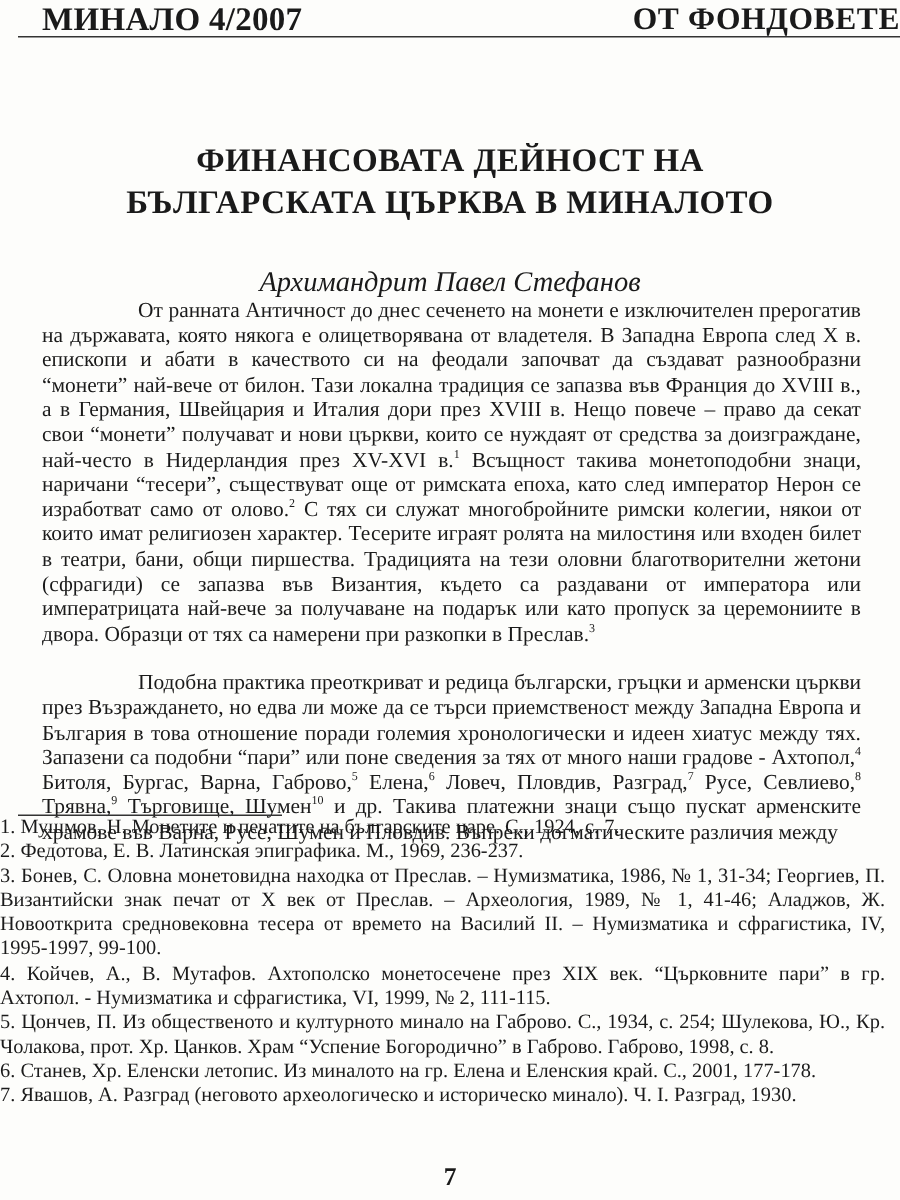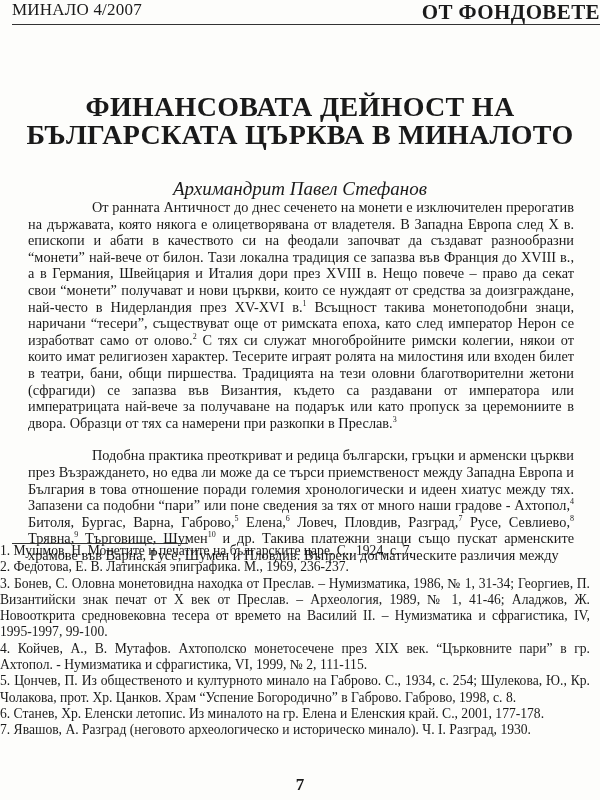--- a/index.html
+++ b/index.html
@@ -1,23 +1,23 @@
 <!DOCTYPE html>
 <html><head>
 <meta charset="utf-8">
 <style>
   html, body { margin:0; padding:0; background:#fdfdfb; }
   body { width:600px; height:800px; overflow:hidden; position:relative;
          font-family:"Liberation Serif", "DejaVu Serif", serif; color:#1a1a1a; }
   .header { position:absolute; left:12px; right:0; top:2px; height:22px;
             border-bottom:1.5px solid #333; }
-  .header .left { position:absolute; left:0; top:-2px; font-weight:normal; font-size:17px; letter-spacing:0.2px; }
+  .header .left { position:absolute; left:16px; top:-2px; font-weight:bold; font-size:22px; letter-spacing:0.2px; }
   .header .right { position:absolute; right:0; top:-2px; font-weight:bold; font-size:21px; letter-spacing:0.4px; }
   .title { position:absolute; left:0; right:0; top:93px; text-align:center;
-           font-weight:bold; font-size:28px; line-height:28px; letter-spacing:0.3px; }
+           font-weight:bold; font-size:22px; line-height:28px; letter-spacing:0.3px; }
   .author { position:absolute; left:0; right:0; top:150px; text-align:center;
             font-style:italic; font-size:19px; line-height:22px;margin-top:28px; }
   .body { position:absolute; left:12px; right:10px; top:183px;
           font-size:14.3px; line-height:16.6px; text-align:justify; }
   .body p { margin:16px; text-indent:64px; }
   sup { font-size:8px; vertical-align:super; line-height:0; }
   .divider { position:absolute; left:12px; top:543px; width:176px; border-top:1px solid #333; }
   .notes { position:absolute; left:0; right:10px; top:543px;
            font-size:13.6px; line-height:16.3px; text-align:justify; }
   .notes div { margin:0; }

